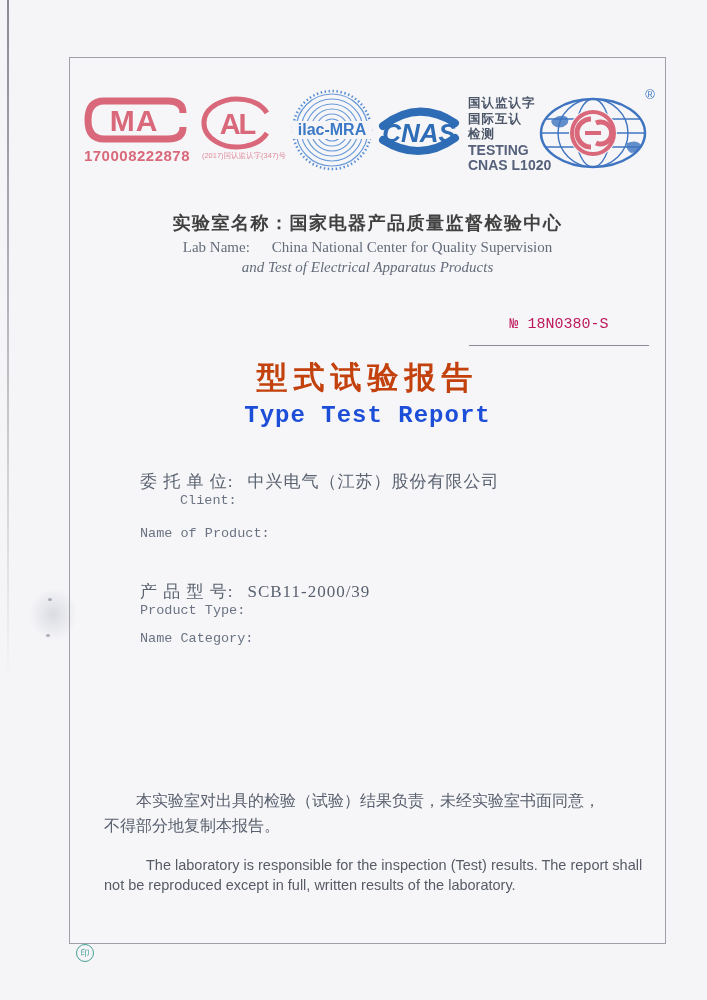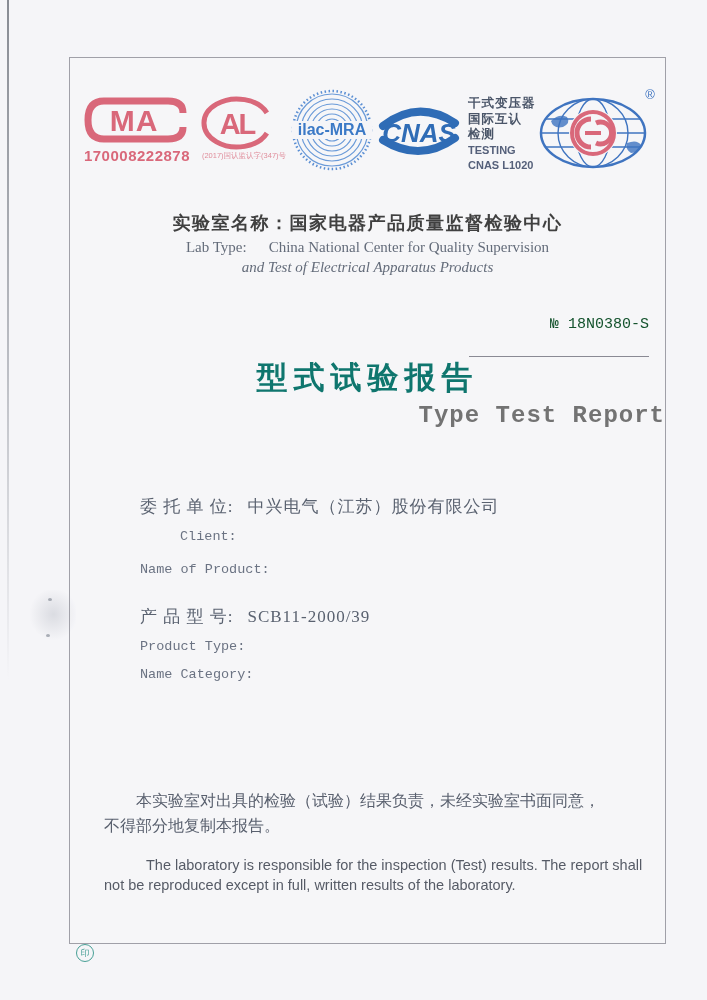--- a/index.html
+++ b/index.html
@@ -17,42 +17,42 @@
   
   .frame{position:absolute;left:69px;top:57px;width:595px;height:885px;
     border:1.5px solid #a0a0a8;background:rgba(255,255,255,.12);}
   .abs{position:absolute;}
   .cma-num{position:absolute;left:8px;top:89px;width:118px;text-align:center;
     font-size:15px;font-weight:bold;color:#d9687a;letter-spacing:.5px;}
   .al-cap{position:absolute;left:114px;top:93px;width:120px;text-align:center;
     font-size:7.5px;color:#e08d9b;}
   .acc-text{position:absolute;left:398px;top:38px;color:#4a5568;}
   .acc-text .zh{font-size:12.5px;font-weight:600;line-height:15.5px;letter-spacing:1px;}
-  .acc-text .en{font-size:11px;font-weight:600;line-height:15.5px;color:#55607a;}
+  .acc-text .en{font-size:14px;font-weight:600;line-height:15.5px;color:#55607a;}
   
   .lab-zh{top:153px;left:0;width:100%;text-align:center;font-size:18px;font-weight:600;
     letter-spacing:1.5px;color:#404040;font-family:"Liberation Serif",serif;}
   .lab-en{left:0;width:100%;text-align:center;font-size:15px;color:#646c7a;
     font-family:"Liberation Serif",serif;}
   .lab-en .gap{display:inline-block;width:22px;}
   
-  .report-no{left:399px;top:258px;width:180px;text-align:right;padding-bottom:23px;
+  .report-no{left:399px;top:258px;width:180px;text-align:center;padding-bottom:12px;
     border-bottom:1.5px solid #8a8a94;font-family:"Liberation Mono",monospace;
-    font-size:15px;color:#14532d;}
+    font-size:15px;color:#be185d;}
   
   .title-zh{top:299px;left:0;width:100%;text-align:center;font-size:31px;font-weight:600;
-    letter-spacing:6px;color:#0f766e;font-family:"Liberation Serif",serif;}
-  .title-en{top:344px;left:0;width:100%;text-align:right;font-size:24px;font-weight:600;
-    letter-spacing:1px;color:#737373;font-family:"Liberation Mono",monospace;}
+    letter-spacing:6px;color:#c2410c;font-family:"Liberation Serif",serif;}
+  .title-en{top:344px;left:0;width:100%;text-align:center;font-size:24px;font-weight:600;
+    letter-spacing:1px;color:#1d4ed8;font-family:"Liberation Mono",monospace;}
   
-  .fields{left:70px;top:437px;width:470px;height:220px;}
+  .fields{left:70px;top:412px;width:470px;height:220px;}
   .f-row{position:absolute;left:0;width:100%;}
   .f-zh{font-size:17px;color:#5a6270;font-family:"Liberation Serif",serif;letter-spacing:1px;}
   .f-zh .val{margin-left:14px;}
-  .f-en{margin-top:11px;font-size:13.5px;color:#6b7383;font-family:"Liberation Mono",monospace;}
+  .f-en{margin-top:0;font-size:13.5px;color:#6b7383;font-family:"Liberation Mono",monospace;}
   .f-en.indent{padding-left:40px;}
   
   .foot-zh{left:34px;top:731px;width:548px;font-size:16px;line-height:1.55;color:#59606e;
     font-family:"Liberation Serif",serif;}
   .foot-zh .l1{text-indent:2em;}
   .foot-en{left:34px;top:797px;width:562px;font-size:14.5px;line-height:1.4;color:#565b66;
     font-family:"Liberation Sans",sans-serif;}
   .foot-en .l1{text-indent:42px;}
   
   .seal{position:absolute;left:76px;top:944px;width:16px;height:16px;border-radius:50%;
@@ -103,21 +103,21 @@
 
     <div class="abs" style="left:306px;top:44px;">
       <svg width="86" height="58" viewBox="0 0 86 58">
         <path d="M7 24 Q42 -3 79 21" fill="none" stroke="#2f6cb6" stroke-width="8" stroke-linecap="round"></path>
         <path d="M7 38 Q44 61 79 36" fill="none" stroke="#2f6cb6" stroke-width="8" stroke-linecap="round"></path>
         <text x="43" y="40" text-anchor="middle" font-size="26" font-weight="bold" font-style="italic" fill="#2f6cb6" font-family="Liberation Sans,sans-serif">CNAS</text>
       </svg>
     </div>
 
     <div class="acc-text">
-      <div class="zh">干式变压器</div>
+      <div class="zh">国认监认字</div>
       <div class="zh">国际互认</div>
       <div class="zh">检测</div>
       <div class="en">TESTING</div>
       <div class="en">CNAS L1020</div>
     </div>
 
     <div class="abs" style="left:465px;top:27px;">
       <svg width="124" height="90" viewBox="0 0 124 90">
         <ellipse cx="58" cy="48" rx="52" ry="34" fill="none" stroke="#3f74c0" stroke-width="2.5"></ellipse>
         <line x1="11" y1="34" x2="105" y2="34" stroke="#3f74c0" stroke-width="1.4"></line>
@@ -131,21 +131,21 @@
         <circle cx="58" cy="48" r="21" fill="none" stroke="#d9687a" stroke-width="4"></circle>
         <path d="M56 34 a14 14 0 1 0 0 28" fill="none" stroke="#d9687a" stroke-width="5"></path>
         <path d="M61 38 a11 11 0 1 1 0 20" fill="none" stroke="#d9687a" stroke-width="5"></path>
         <line x1="50" y1="48" x2="66" y2="48" stroke="#d9687a" stroke-width="4"></line>
         <text x="115" y="14" text-anchor="middle" font-size="13" fill="#3f74c0" font-family="Liberation Sans,sans-serif">®</text>
       </svg>
     </div>
 
     <div class="abs lab-zh">实验室名称：国家电器产品质量监督检验中心</div>
     <div class="abs lab-en" style="top:181px;">
-      <span>Lab Type:</span><span class="gap"></span><span>China National Center for Quality Supervision</span>
+      <span>Lab Name:</span><span class="gap"></span><span>China National Center for Quality Supervision</span>
     </div>
     <div class="abs lab-en" style="top:201px;font-style:italic;">and Test of Electrical Apparatus Products</div>
 
     <div class="abs report-no">№ 18N0380-S</div>
 
     <div class="abs title-zh">型式试验报告</div>
     <div class="abs title-en">Type Test Report</div>
 
     <div class="abs fields">
 

